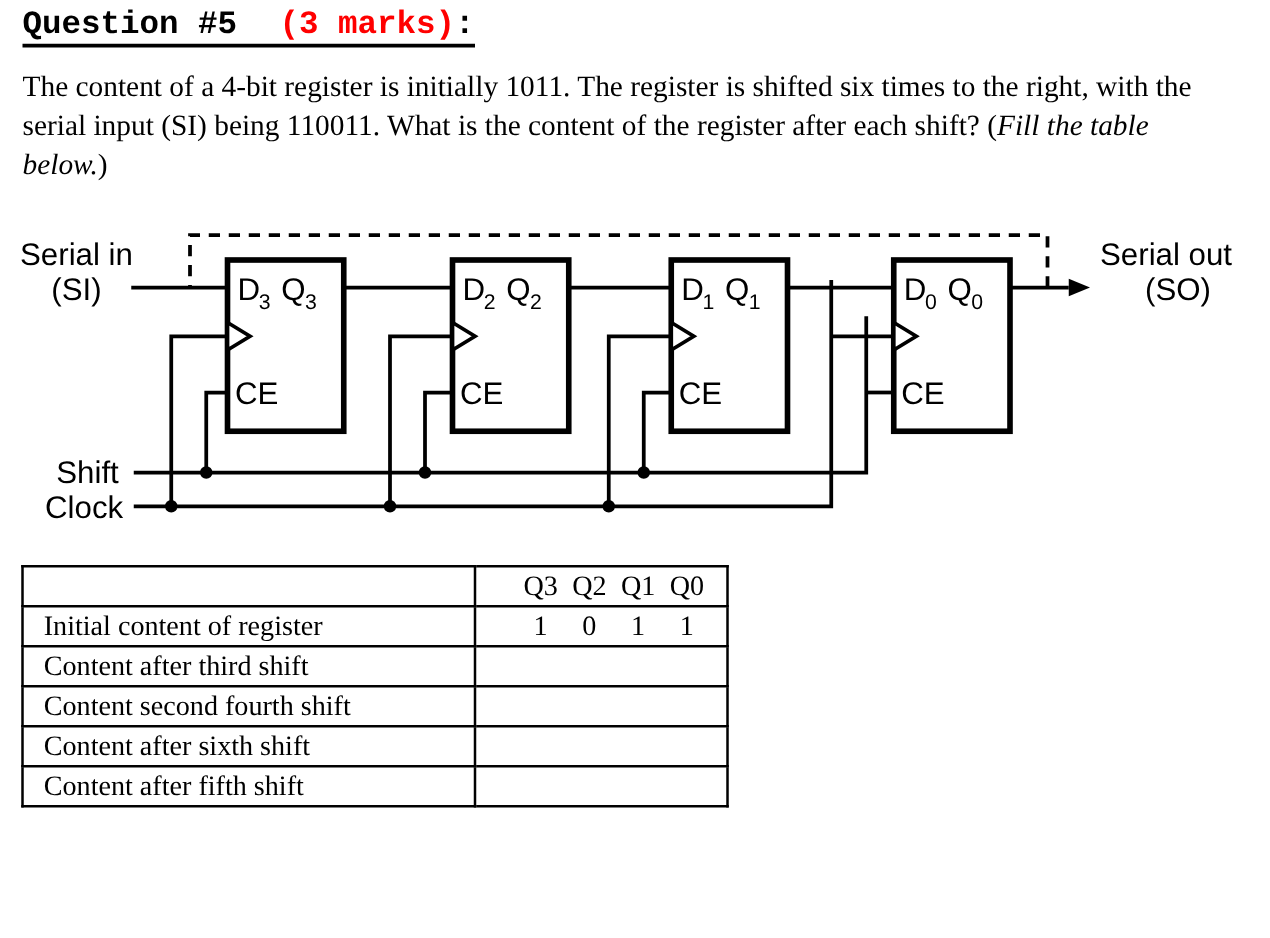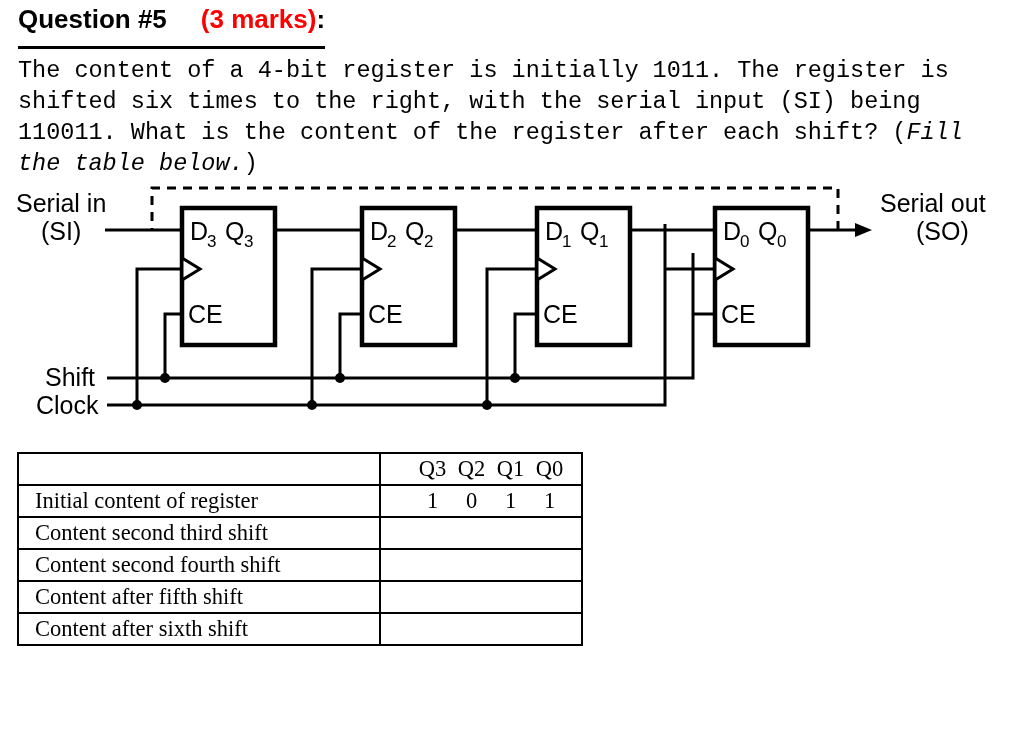--- a/index.html
+++ b/index.html
@@ -14,27 +14,27 @@
     font-family: "Liberation Serif", serif;
     color: #000000;
     overflow: hidden;
   }
 
   
   #question-heading {
     position: absolute;
     left: 18px;
     top: 4px;
-    font-family: Liberation Sans, sans-serif;
+    font-family: Liberation Mono, monospace;
     font-weight: bold;
     font-size: 26px;
     line-height: 30px;
     white-space: nowrap;
     border-bottom: 3px solid #000;
-    padding-bottom: 12px;
+    padding-bottom: 1px;
   }
   #question-heading .q-label { color: #000000; }
   #question-heading .q-gap {
     display: inline-block;
     width: 34px;
     position: relative;
   }
   
   #question-heading .q-gap .squiggle {
     position: absolute;
@@ -48,21 +48,21 @@
   #question-heading .colon { color: #000000; }
 
   
   #question-body {
     position: absolute;
     left: 18px;
     top: 55px;
     width: 960px;
     font-size: 23.5px;
     line-height: 31px;
-    font-family: Liberation Mono, monospace;
+    font-family: Liberation Serif, serif;
   }
   #question-body i { font-style: italic; }
 
   
   #circuit {
     position: absolute;
     left: 0;
     top: 175px;
     width: 1016px;
     height: 260px;
@@ -231,29 +231,29 @@
       <td class="val-col">
         <div class="bits">
           <span>1</span>
           <span>0</span>
           <span>1</span>
           <span>1</span>
         </div>
       </td>
     </tr>
     <tr>
-      <td class="label-col">Content second third shift</td>
+      <td class="label-col">Content after third shift</td>
       <td class="val-col empty-cell"></td>
     </tr>
     <tr>
       <td class="label-col">Content second fourth shift</td>
       <td class="val-col empty-cell"></td>
     </tr>
     <tr>
+      <td class="label-col">Content after sixth shift</td>
+      <td class="val-col empty-cell"></td>
+    </tr>
+    <tr>
       <td class="label-col">Content after fifth shift</td>
-      <td class="val-col empty-cell"></td>
-    </tr>
-    <tr>
-      <td class="label-col">Content after sixth shift</td>
       <td class="val-col empty-cell"></td>
     </tr>
   </tbody>
 </table>
 
 </body></html>

